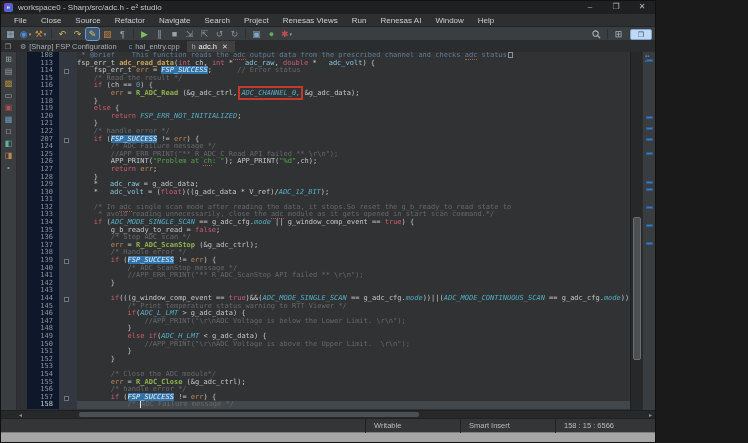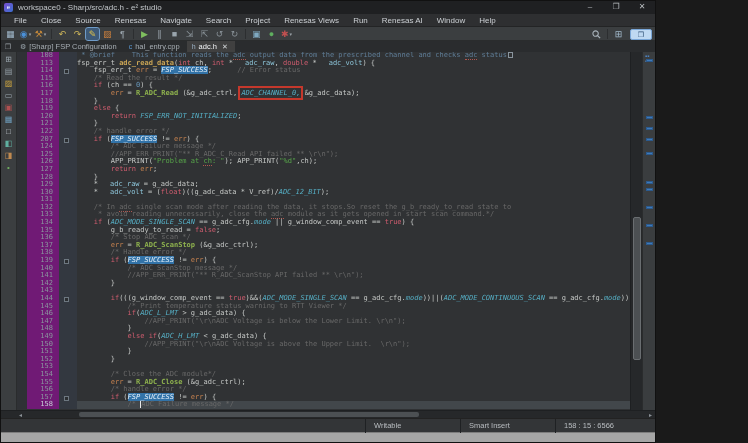--- a/index.html
+++ b/index.html
@@ -33,21 +33,21 @@
   .tab .ticon { font-size:7px; }
   .tab .close { color:#d6d9db; font-size:7px; margin-left:2px; }
 
   
   .main { height:358px; display:flex; }
   .leftstrip { width:16px; background:#3b3e40; border-right:1px solid #2a2c2d; display:flex; flex-direction:column; align-items:center; padding-top:3px; gap:3px; }
   .ls-icon { font-size:8px; line-height:9px; }
   .editor { flex:1; background:#303234; overflow:hidden; position:relative; }
   .cl { display:flex; height:7.6px; line-height:7.6px; font-family:"DejaVu Sans Mono","Liberation Mono",monospace; font-size:7px; white-space:pre; }
   .cl .mkcol { width:10px; background:#2f3135; flex:none; position:relative; }
-  .cl .num { width:32px; background:#701a75; color:#8a959e; text-align:right; padding-right:6px; flex:none; }
+  .cl .num { width:32px; background:#0f172a; color:#8a959e; text-align:right; padding-right:6px; flex:none; }
   .cl .fold { width:18px; background:#333840; flex:none; position:relative; }
   .cl .code { flex:1; color:#c5c8c6; }
   .cl.cur .code { background:#42474b; }
   .cl.cur .num { color:#c8d0d8; }
   .fm { position:absolute; left:5px; top:2px; width:5px; height:5px; border:1px solid #6d7780; background:#2b2e31; }
 
   
   .sg-v { color:#c5c8c6; }
   .sg-k { color:#ce5c6e;text-align:right; }
   .sg-m { color:#55aec4; font-style:italic; }
@@ -95,21 +95,21 @@
         <div class="win-btn">–</div>
         <div class="win-btn">❐</div>
         <div class="win-btn">✕</div>
       </div>
   </div>
 
   <div class="menubar" id="menubar">
       <div class="menu-item">File</div>
       <div class="menu-item">Close</div>
       <div class="menu-item">Source</div>
-      <div class="menu-item">Renesas</div>
+      <div class="menu-item">Refactor</div>
       <div class="menu-item">Navigate</div>
       <div class="menu-item">Search</div>
       <div class="menu-item">Project</div>
       <div class="menu-item">Renesas Views</div>
       <div class="menu-item">Run</div>
       <div class="menu-item">Renesas AI</div>
       <div class="menu-item">Window</div>
       <div class="menu-item">Help</div>
     </div>
 

